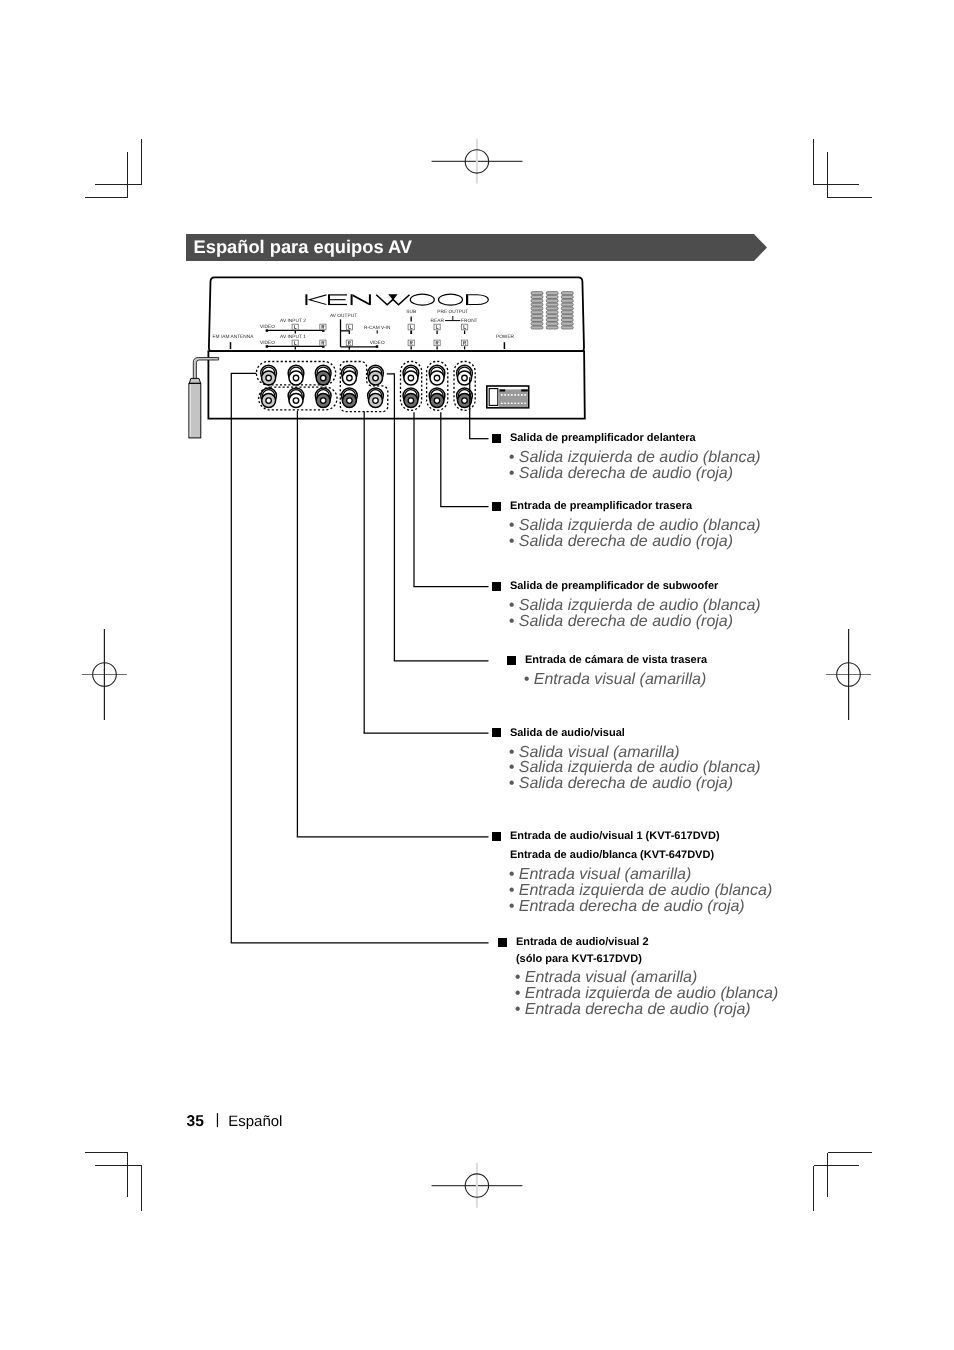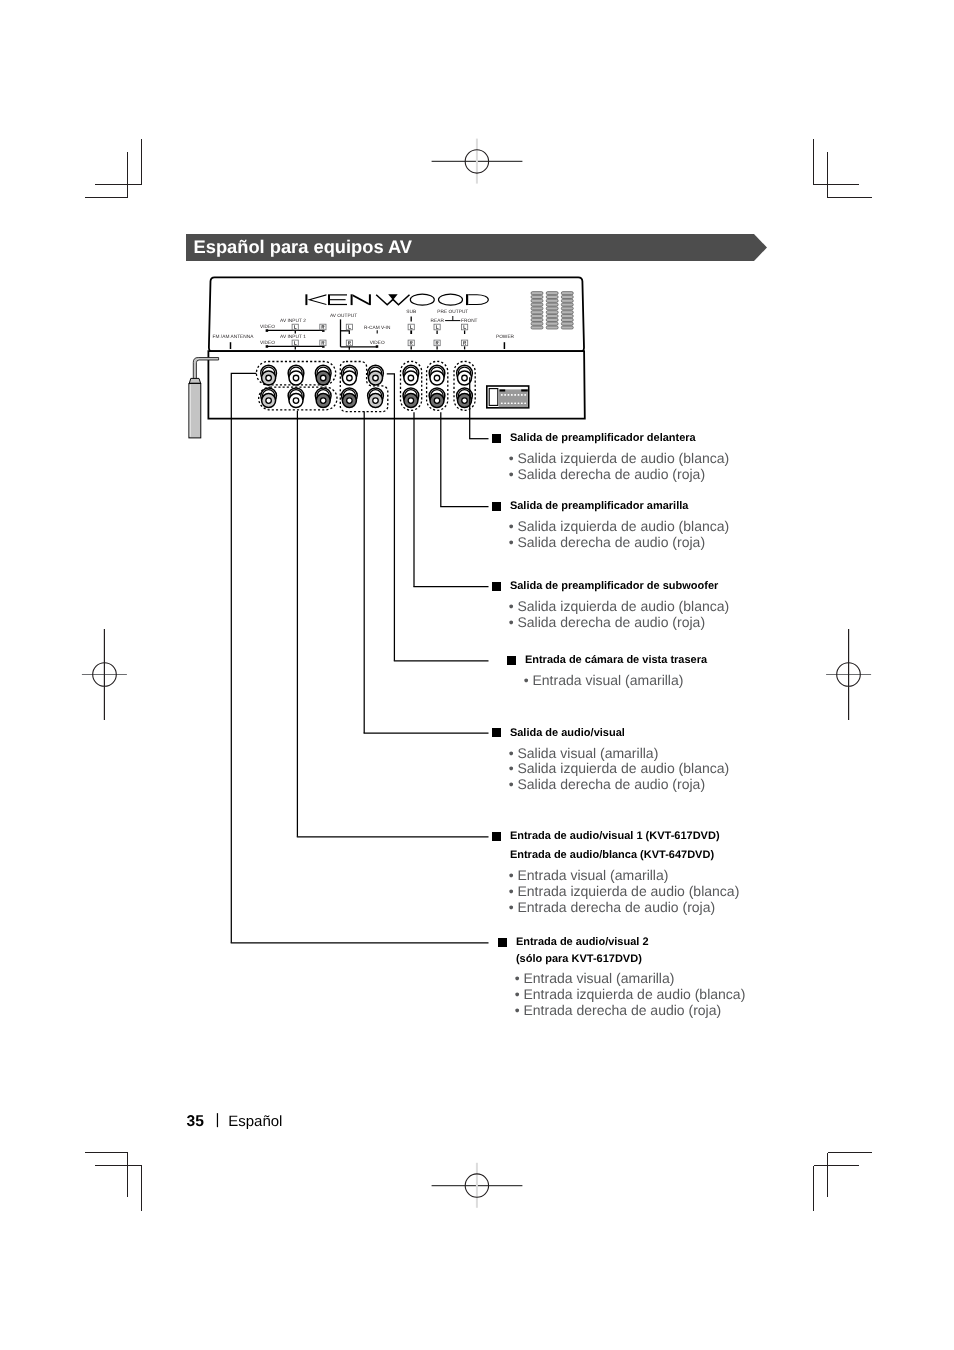--- a/index.html
+++ b/index.html
@@ -10,21 +10,21 @@
   #crop{position:absolute;left:0;top:0;}
   #device{position:absolute;left:0;top:0;}
   .hdr-wrap{position:absolute;left:186px;top:234px;}
   .hdr-text{position:absolute;left:193.6px;top:236.6px;color:#fff;font-weight:bold;font-size:18.3px;
            line-height:20.2px;letter-spacing:0px;}
   .callouts{position:absolute;left:0;top:0;}
   #calloutlayer{position:absolute;left:0;top:0;width:954px;height:1350px;}
   .cg{position:absolute;left:0;top:0;width:954px;height:1350px;}
   .cg .t{position:absolute;font-size:11px;font-weight:bold;color:#000;line-height:13.0px;
          letter-spacing:0px;white-space:nowrap;}
-  .cg .b{position:absolute;font-size:14px;color:#58595b;line-height:12.63px;white-space:nowrap;}
+  .cg .b{position:absolute;font-size:16px;color:#58595b;line-height:12.63px;white-space:nowrap;font-style:italic;}
   .sq{position:absolute;background:#000;}
   .footer{position:absolute;left:186.6px;top:1112.5px;height:16px;}
   .fpn{position:absolute;left:0;top:0;font-size:15.6px;font-weight:bold;color:#000;line-height:17.9px;}
   .fsep{position:absolute;left:28.9px;top:-1.3px;color:#000;font-size:15.0px;line-height:17.2px;font-weight:300;}
   .flang{position:absolute;left:41.6px;top:2.1px;font-size:15px;color:#000;line-height:13.1px;text-align:center;}
 </style>
 </head>
 <body>
 
 <div class="page">
@@ -458,21 +458,21 @@
 
   <div id="calloutlayer">
       <div class="cg" style="left: 0px; top: 0px;">
         <div class="sq" style="left: 491.7px; top: 433.95px; width: 9.2px; height: 8.9px;"></div>
         <div class="t" style="left: 509.9px; top: 432.32px;">Salida de preamplificador delantera</div>
         <div class="b" style="left: 508.7px; top: 452.07px;">• Salida izquierda de audio (blanca)</div>
         <div class="b" style="left: 508.7px; top: 467.97px;">• Salida derecha de audio (roja)</div>
       </div>
       <div class="cg" style="left: 0px; top: 0px;">
         <div class="sq" style="left: 491.7px; top: 501.75px; width: 9.2px; height: 8.9px;"></div>
-        <div class="t" style="left: 509.9px; top: 500.12px;">Salida de preamplificador amarilla</div>
+        <div class="t" style="left: 509.9px; top: 500.12px;">Entrada de preamplificador trasera</div>
         <div class="b" style="left: 508.7px; top: 519.87px;">• Salida izquierda de audio (blanca)</div>
         <div class="b" style="left: 508.7px; top: 535.77px;">• Salida derecha de audio (roja)</div>
       </div>
       <div class="cg" style="left: 0px; top: 0px;">
         <div class="sq" style="left: 491.7px; top: 581.95px; width: 9.2px; height: 8.9px;"></div>
         <div class="t" style="left: 509.9px; top: 580.32px;">Salida de preamplificador de subwoofer</div>
         <div class="b" style="left: 508.7px; top: 600.07px;">• Salida izquierda de audio (blanca)</div>
         <div class="b" style="left: 508.7px; top: 615.97px;">• Salida derecha de audio (roja)</div>
       </div>
       <div class="cg" style="left: 15px; top: 0px;">

